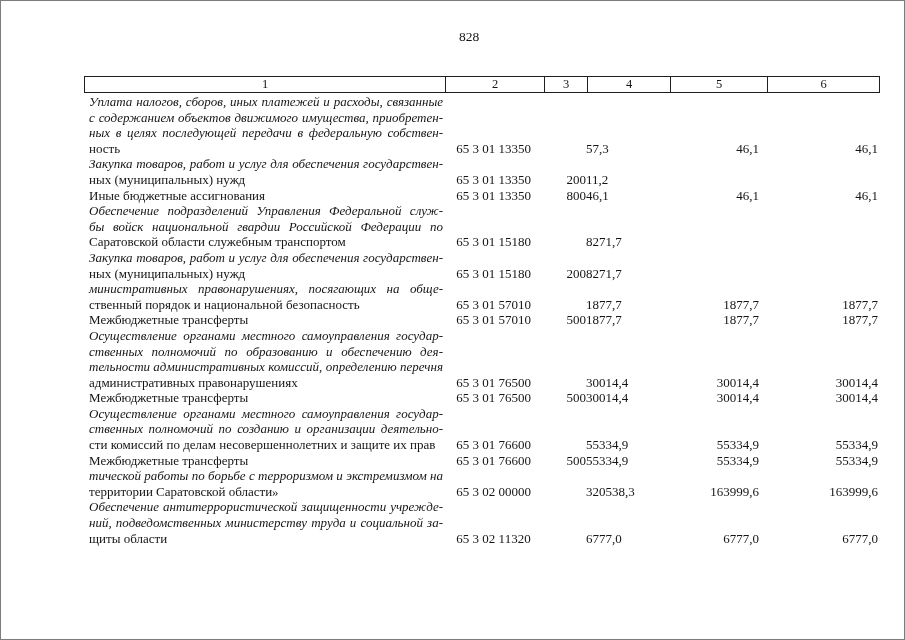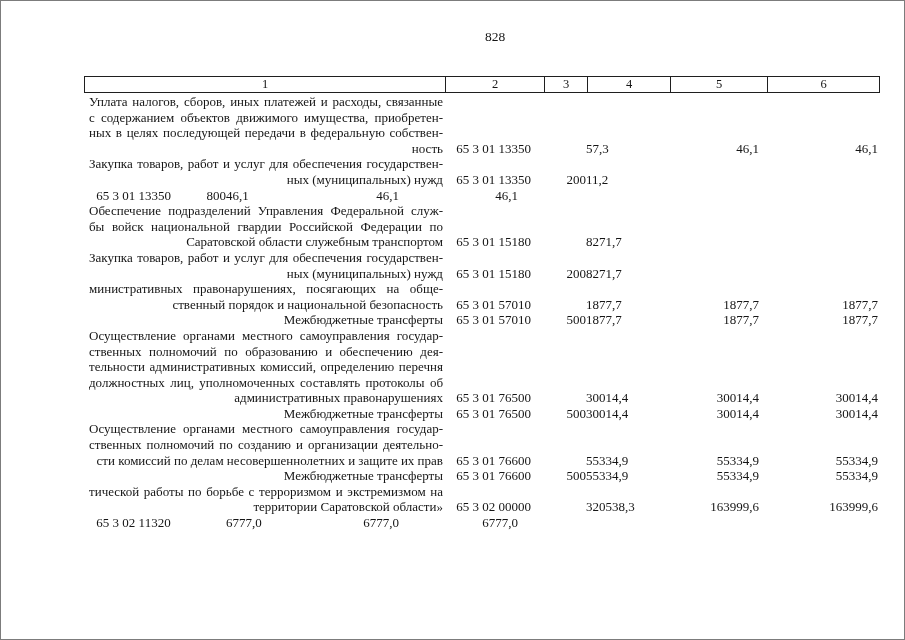--- a/index.html
+++ b/index.html
@@ -11,21 +11,21 @@
     box-sizing: border-box;
     position: relative;
     overflow: hidden;
     font-family: "Liberation Serif", "DejaVu Serif", serif;
     color: #151515;
   }
 
   .page-number {
     position: absolute;
     top: 28px;
-    left: 96px;
+    left: 70px;
     width: 796px;
     text-align: center;
     font-size: 13.5px;
     line-height: 16px;
     font-family: Liberation Serif, serif;
   }
 
   .budget-table {
     position: absolute;
     left: 83px;
@@ -65,22 +65,22 @@
     display: flex;
     align-items: flex-end;
   }
   .c {
     box-sizing: border-box;
     flex: 0 0 auto;
     font-size: 13px;
     line-height: 15.6px;
   }
   .c1 { padding-left: 5px; padding-right: 1px; }
-  .c1 .jline { text-align: justify; text-align-last: justify; }
-  .c1 .lline { text-align: right; }
+  .c1 .jline { text-align: justify; text-align-last: justify; font-style: italic; }
+  .c1 .lline { text-align: left; }
   .c2 { text-align: center; }
   .c3 { text-align: right; font-family: Liberation Serif, serif; }
   .c4 { text-align: left; padding-right: 8px; }
   .c5 { text-align: right; padding-right: 7px; }
   .c6 { text-align: right; padding-right: 2px; }
 </style>
 </head>
 <body>
 
 <div class="page-number">828</div>
@@ -113,20 +113,23 @@
           <div class="jline">Закупка товаров, работ и услуг для обеспечения государствен-</div>
           <div class="lline">ных (муниципальных) нужд</div>
         </div>
         <div class="c c2 w2">65 3 01 13350</div>
         <div class="c c3 w3">200</div>
         <div class="c c4 w4">11,2</div>
         <div class="c c5 w5">&nbsp;</div>
         <div class="c c6 w6">&nbsp;</div>
       </div>
       <div class="row">
+        <div class="c c1 w1">
+          <div class="lline">Иные бюджетные ассигнования</div>
+        </div>
         <div class="c c2 w2">65 3 01 13350</div>
         <div class="c c3 w3">800</div>
         <div class="c c4 w4">46,1</div>
         <div class="c c5 w5">46,1</div>
         <div class="c c6 w6">46,1</div>
       </div>
       <div class="row">
         <div class="c c1 w1">
           <div class="jline">Обеспечение подразделений Управления Федеральной служ-</div>
           <div class="jline">бы войск национальной гвардии Российской Федерации по</div>
@@ -168,21 +171,20 @@
         <div class="c c3 w3">500</div>
         <div class="c c4 w4">1877,7</div>
         <div class="c c5 w5">1877,7</div>
         <div class="c c6 w6">1877,7</div>
       </div>
       <div class="row">
         <div class="c c1 w1">
           <div class="jline">Осуществление органами местного самоуправления государ-</div>
           <div class="jline">ственных полномочий по образованию и обеспечению дея-</div>
           <div class="jline">тельности административных комиссий, определению перечня</div>
-          <div class="jline">должностных лиц, уполномоченных составлять протоколы об</div>
           <div class="lline">административных правонарушениях</div>
         </div>
         <div class="c c2 w2">65 3 01 76500</div>
         <div class="c c3 w3">&nbsp;</div>
         <div class="c c4 w4">30014,4</div>
         <div class="c c5 w5">30014,4</div>
         <div class="c c6 w6">30014,4</div>
       </div>
       <div class="row">
         <div class="c c1 w1">
@@ -221,20 +223,25 @@
           <div class="jline">тической работы по борьбе с терроризмом и экстремизмом на</div>
           <div class="lline">территории Саратовской области»</div>
         </div>
         <div class="c c2 w2">65 3 02 00000</div>
         <div class="c c3 w3">&nbsp;</div>
         <div class="c c4 w4">320538,3</div>
         <div class="c c5 w5">163999,6</div>
         <div class="c c6 w6">163999,6</div>
       </div>
       <div class="row">
+        <div class="c c1 w1">
+          <div class="jline">Обеспечение антитеррористической защищенности учрежде-</div>
+          <div class="jline">ний, подведомственных министерству труда и социальной за-</div>
+          <div class="lline">щиты области</div>
+        </div>
         <div class="c c2 w2">65 3 02 11320</div>
         <div class="c c3 w3">&nbsp;</div>
         <div class="c c4 w4">6777,0</div>
         <div class="c c5 w5">6777,0</div>
         <div class="c c6 w6">6777,0</div>
       </div>
     </div>
 </div>
 
 </body></html>

